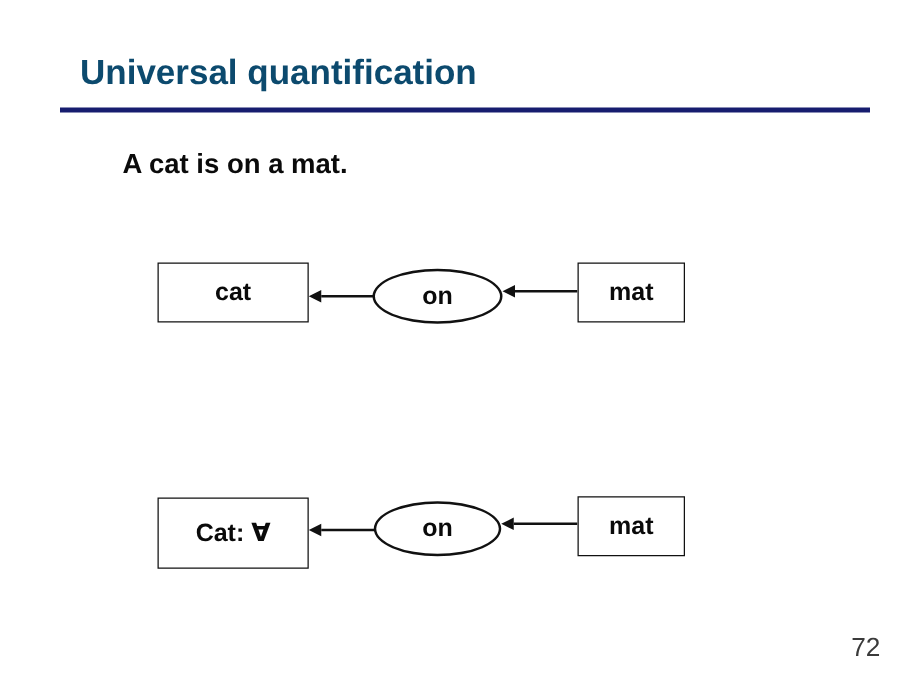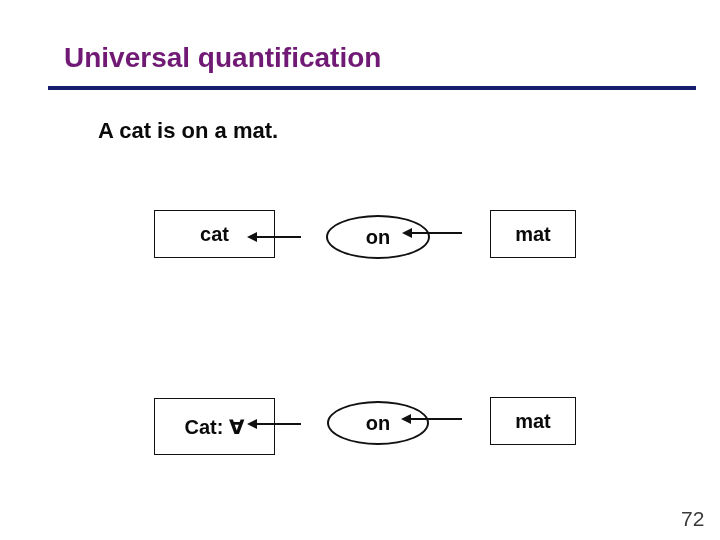--- a/index.html
+++ b/index.html
@@ -14,21 +14,21 @@
     height: 540px;
     background: #ffffff;
     overflow: hidden;
   }
   .slide-title {
     position: absolute;
     left: 64px;
     top: 42px;
     font-size: 28px;
     font-weight: bold;
-    color: #701a75;
+    color: #0c4a6e;
     letter-spacing: 0px;
     white-space: nowrap;
   }
   .title-rule {
     position: absolute;
     left: 48px;
     top: 86px;
     width: 648px;
     height: 4px;
     background: #171d6f;
@@ -46,21 +46,20 @@
   .node {
     position: absolute;
     display: flex;
     align-items: center;
     justify-content: center;
     background: #ffffff;
     color: #0a0a0a;
     font-weight: bold;
     font-size: 20px;
     box-sizing: border-box;
-    margin-left: 28px;
   }
   .box { border: 1px solid #111111; }
   .ellipse {
     border: 2px solid #111111;
     border-radius: 50%;
   }
   
   .d1-subject { left: 126px; top: 210px; width: 121px; height: 48px; }
   .d1-ellipse { left: 298px; top: 215px; width: 104px; height: 44px; }
   .d1-object  { left: 462px; top: 210px; width: 86px;  height: 48px; }

